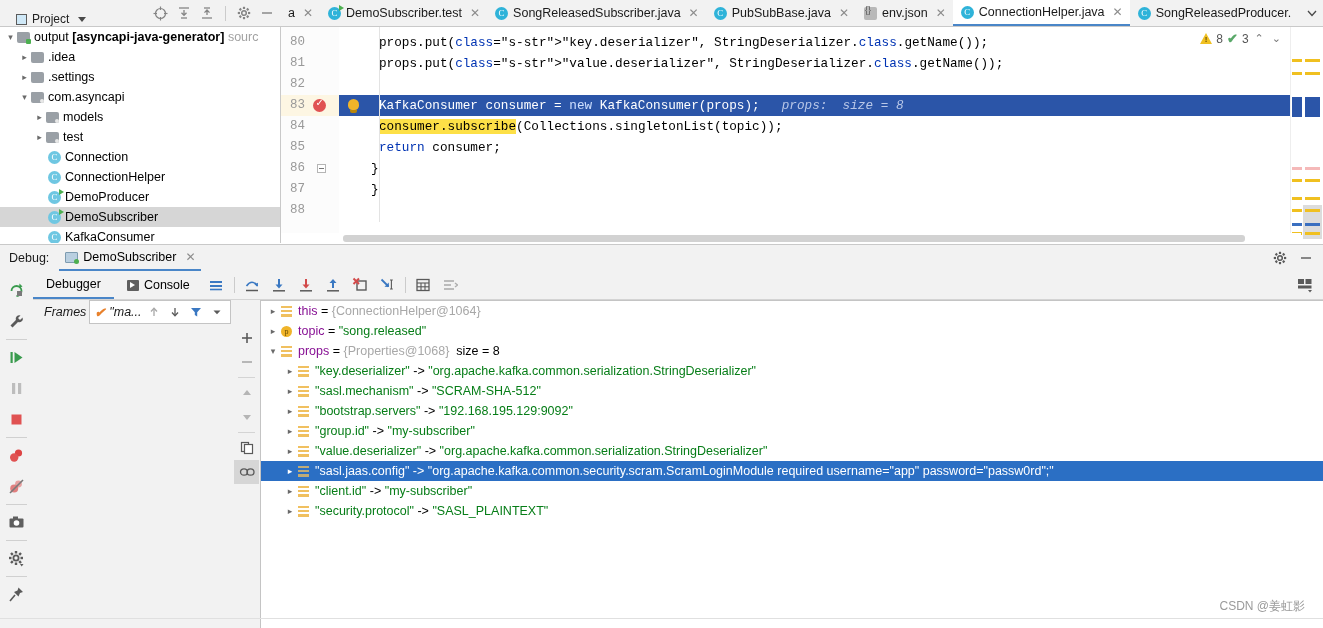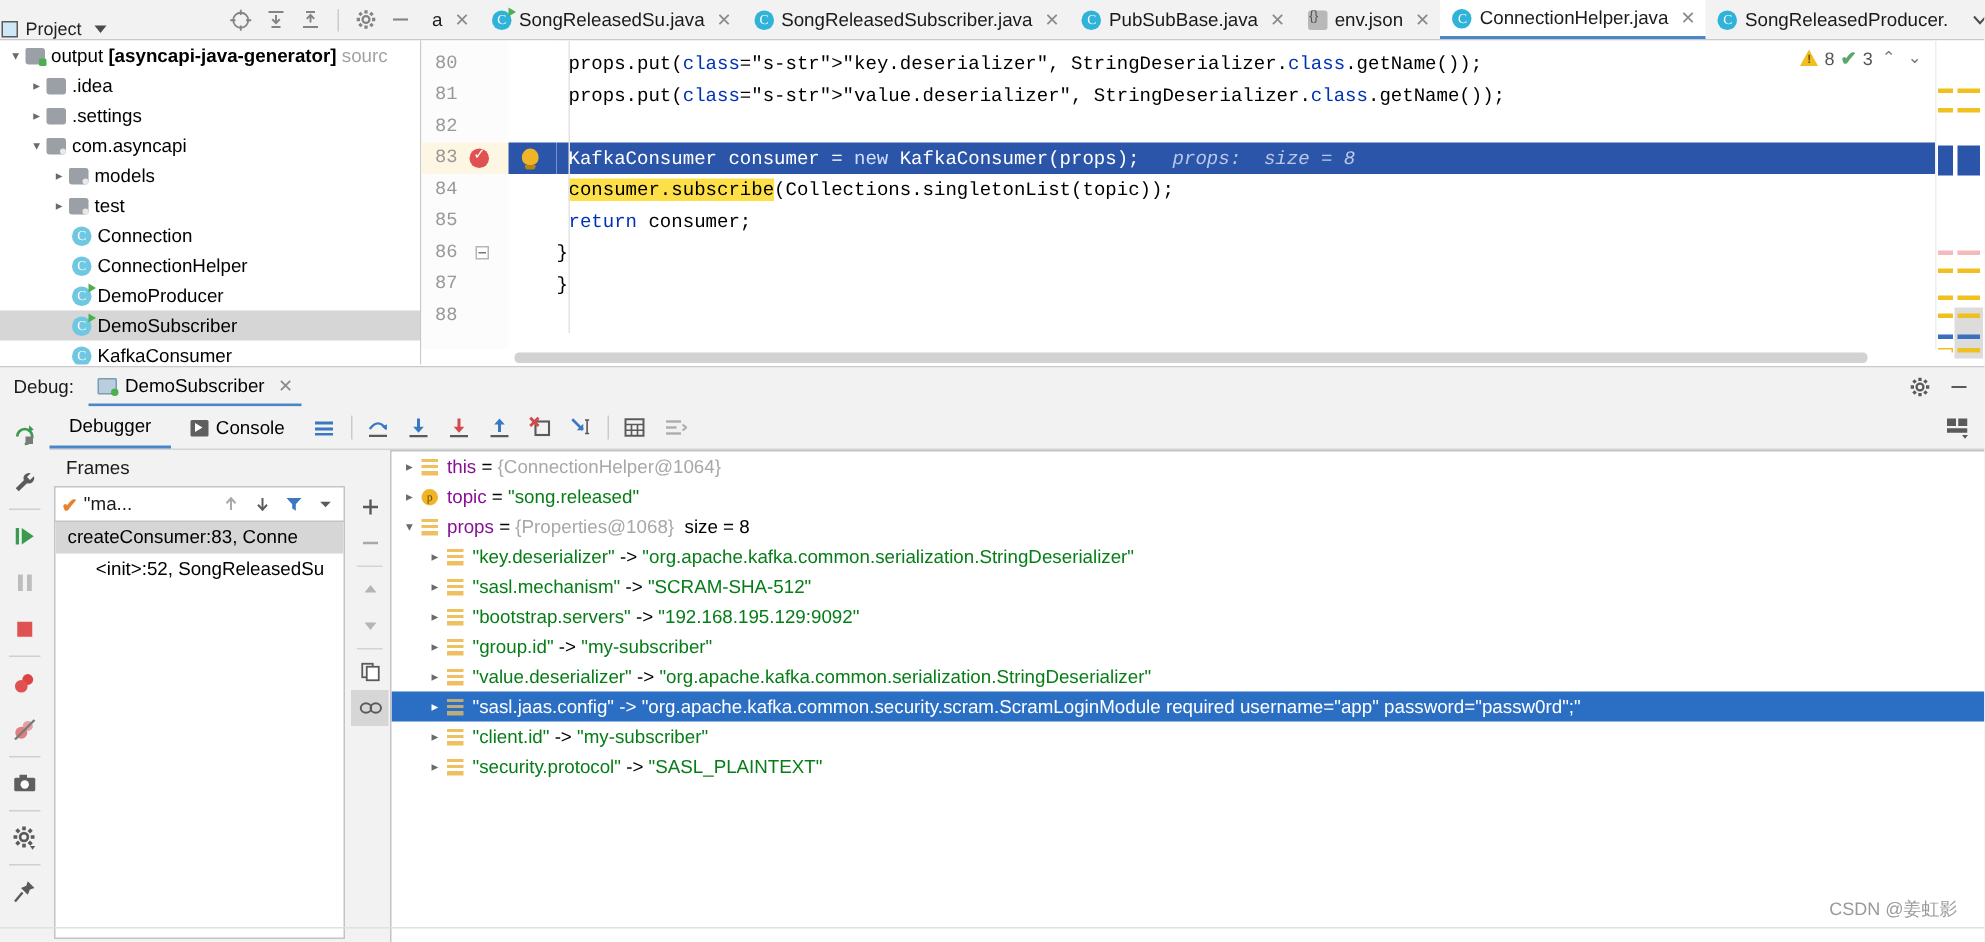--- a/index.html
+++ b/index.html
@@ -9,21 +9,21 @@
     font-family:"Liberation Sans", sans-serif;
     font-size:12px;
     color:#000;
     -webkit-font-smoothing:antialiased;
   }
   .app{position:relative;width:1323px;height:628px;}
 
   
   .toprow{display:flex;height:26px;background:#f2f2f2;border-bottom:1px solid #c9c9c9;}
   .proj-head{width:280px;display:flex;align-items:center;height:26px;background:#f2f2f2;flex:none;}
-  .proj-title{display:flex;align-items:center;gap:5px;padding-left:1px;font-size:12px;color:#222;margin-top:12px;}
+  .proj-title{display:flex;align-items:center;gap:5px;padding-left:16px;font-size:12px;color:#222;margin-top:12px;}
   .proj-sq{width:11px;height:11px;border:1.5px solid #5b5b5b;background:#cfe8f7;box-sizing:border-box;}
   .caret-dn{width:0;height:0;border-left:4px solid transparent;border-right:4px solid transparent;border-top:5px solid #4a4a4a;margin-left:4px;}
   .proj-tools{display:flex;align-items:center;gap:9px;margin-left:auto;padding-right:6px;}
   .proj-tools .ic{opacity:.72;display:flex;align-items:center;justify-content:center;}
   .vsep{width:1px;height:15px;background:#cbcbcb;margin:0 2px;}
 
   
   .tabstrip{flex:1;display:flex;align-items:stretch;background:#f2f2f2;overflow:hidden;position:relative;}
   .tab{display:flex;align-items:center;gap:5px;padding:0 7px 0 8px;height:26px;font-size:12.5px;color:#1a1a1a;white-space:nowrap;box-sizing:border-box;}
   .tab.active{background:#fff;border-bottom:2px solid #4a86c8;}
@@ -104,21 +104,21 @@
   .dbg-main{flex:1;display:flex;flex-direction:column;background:#f2f2f2;}
   .dbg-toolbar{height:28px;display:flex;align-items:center;background:#f2f2f2;border-bottom:1px solid #d4d4d4;}
   .dt-tab{height:27px;display:flex;align-items:center;gap:5px;padding:0 13px;font-size:12.5px;box-sizing:border-box;}
   .dt-tab.active{border-bottom:2px solid #4a86c8;}
   .console-ic{width:12px;height:11px;background:#5f5f5f;border-radius:1px;position:relative;}
   .console-ic::after{content:"";position:absolute;left:3px;top:2.5px;width:0;height:0;border-left:5px solid #fff;border-top:3px solid transparent;border-bottom:3px solid transparent;}
   .dt-btn{width:27px;height:27px;display:flex;align-items:center;justify-content:center;}
   .dsep{width:1px;height:16px;background:#cbcbcb;margin:0 4px;}
 
   .panes{flex:1;display:flex;background:#f2f2f2;}
-  .frames-pane{width:200px;flex:none;display:flex;flex-direction:column;background:#f2f2f2;}
+  .frames-pane{width:200px;flex:none;display:flex;flex-direction:row;background:#f2f2f2;font-style:italic;}
   .pane-title{height:24px;line-height:24px;padding-left:11px;font-size:12.5px;color:#1a1a1a;}
   .thread-bar{height:24px;display:flex;align-items:center;gap:4px;background:#fff;border:1px solid #c4c4c4;margin:0 3px;padding:0 4px;box-sizing:border-box;}
   .thread-chk{color:#e8812c;font-size:13px;font-weight:bold;}
   .thread-name{font-size:12.5px;color:#1a1a1a;flex:1;overflow:hidden;white-space:nowrap;}
   .tb-ic{width:17px;display:flex;align-items:center;justify-content:center;}
   .frames-list{flex:1;background:#fff;border:1px solid #c4c4c4;border-top:none;margin:0 3px 3px 3px;overflow:hidden;}
   .frow{height:21px;line-height:21px;font-size:12.5px;white-space:nowrap;overflow:hidden;padding-left:8px;color:#000;}
   .frow.sel{background:#d6d6d6;}
   .frow.ind{padding-left:14px;text-align:center;}
 
@@ -209,21 +209,21 @@
       </div>
     </div>
 
     <div class="tabstrip">
       <div class="tab partial">
         <span>a</span>
         <span class="x">✕</span>
       </div>
       <div class="tab">
         <span class="jicon run">C</span>
-        <span>SongReleasedSu.java</span>
+        <span>DemoSubscriber.test</span>
         <span class="x">✕</span>
       </div>
       <div class="tab">
         <span class="jicon">C</span>
         <span>SongReleasedSubscriber.java</span>
         <span class="x">✕</span>
       </div>
       <div class="tab">
         <span class="jicon">C</span>
         <span>PubSubBase.java</span>

